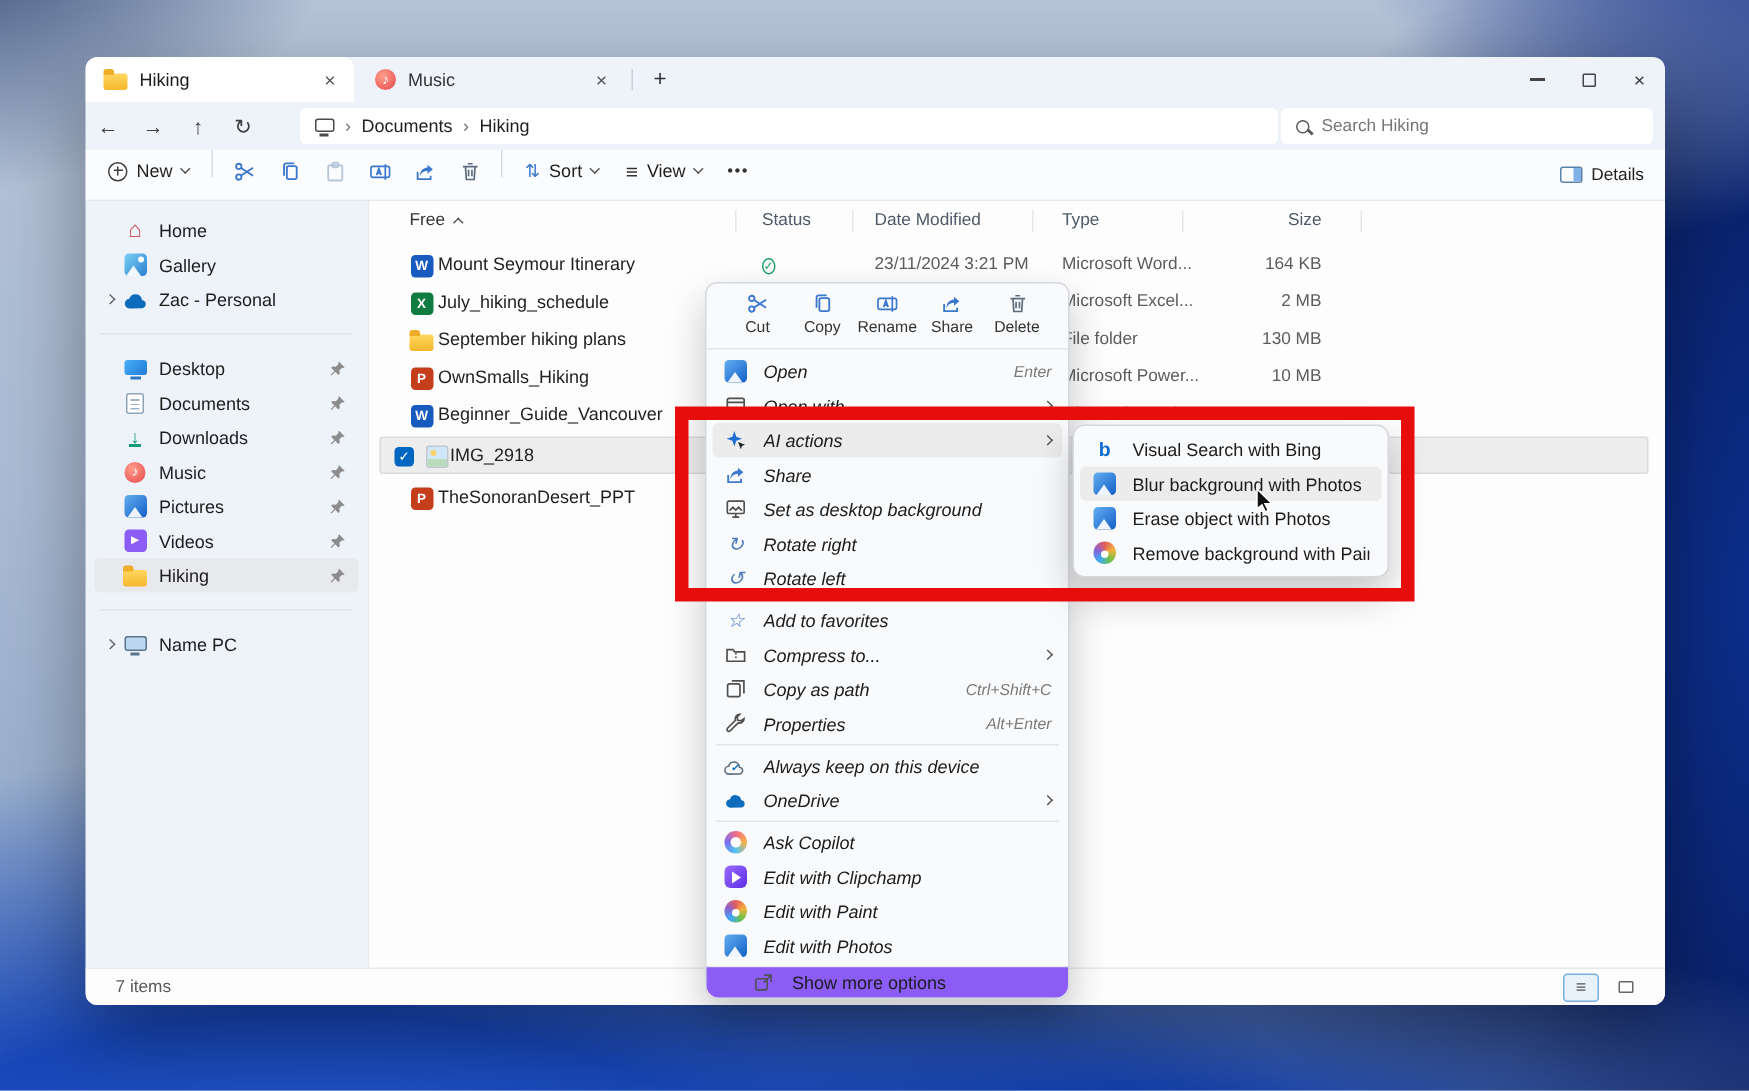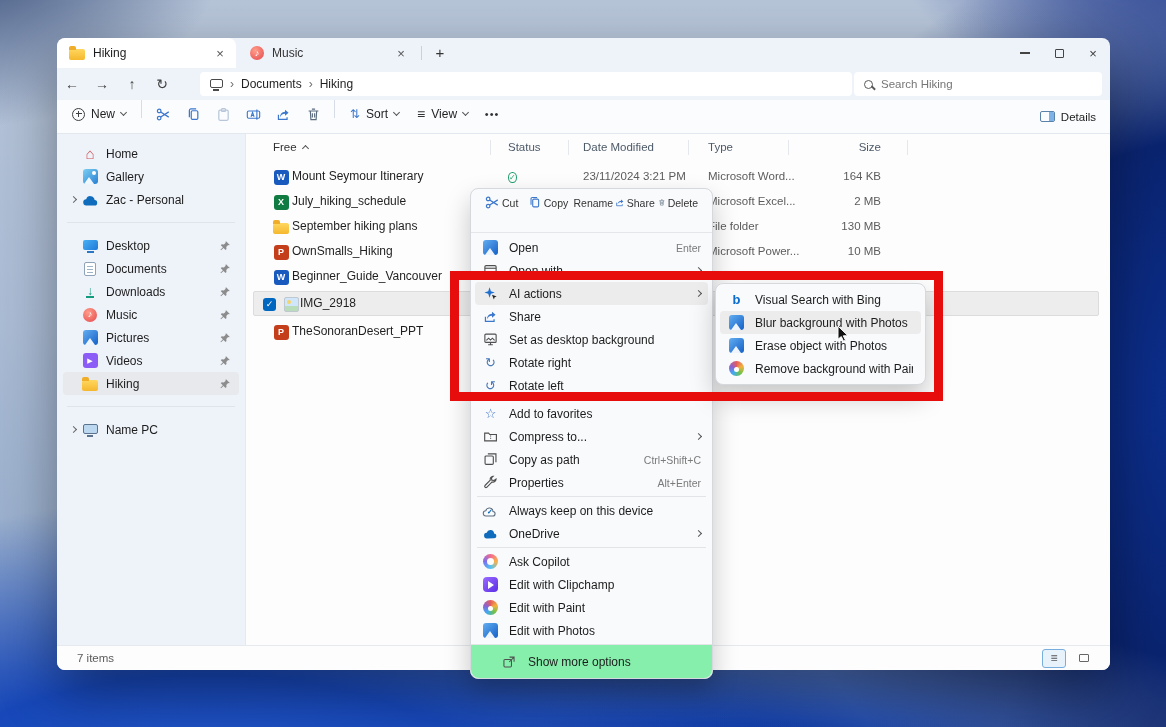--- a/index.html
+++ b/index.html
@@ -136,32 +136,32 @@
   .f-clip{width:15px;height:15px;border-radius:4px;background:linear-gradient(135deg,#9a6bff,#5b2ee5);position:relative;}
   .f-clip::after{content:"";position:absolute;left:5px;top:4px;border-style:solid;border-width:4px 0 4px 6px;
     border-color:transparent transparent transparent #fff;}
   .f-bing{color:#0b6ccf;font-weight:bold;font-size:13px;line-height:1;}
   .cloudwrap{position:relative;width:17px;height:14px;}
   .cloudwrap .ck{position:absolute;left:5px;top:4px;font-size:7px;color:#0067c0;font-weight:bold;}
   
   .cmenu{position:absolute;left:470px;top:188px;width:243px;background:#f9fafc;border:1px solid #d5d8dd;
     border-radius:8px;box-shadow:0 12px 26px rgba(0,0,0,.22);z-index:20;}
   .cmdbar{height:44px;display:flex;align-items:flex-start;justify-content:space-between;padding:6px 14px 0;border-bottom:1px solid #e4e6ea;}
-  .cmd{width:40px;display:flex;flex-direction:row;align-items:center;gap:2px;font-size:10.5px;color:#333;}
+  .cmd{width:40px;display:flex;flex-direction:column;align-items:center;gap:2px;font-size:10.5px;color:#333;}
   .cmd svg{width:15px;height:15px;}
-  .mlist{padding:3px 4px 2px;}
+  .mlist{padding:3px 4px 2px;font-style:italic;}
   .mi{height:23px;display:flex;align-items:center;border-radius:4px;padding:0 7px;font-size:12px;color:#1c1c1c;}
   .mi.hl{background:#ececed;}
   .mic{width:17px;margin-right:10px;display:flex;justify-content:center;align-items:center;flex:none;}
   .mic svg{width:15px;height:15px;}
   .mil{flex:1;white-space:nowrap;overflow:hidden;}
   .sp{margin-left:auto;font-size:10.5px;color:#7a7a7a;padding-left:8px;}
   .mchev{margin-left:auto;width:5px;height:5px;border-right:1.3px solid #555;border-top:1.3px solid #555;transform:rotate(45deg);}
   .msep{height:1px;background:#e2e4e8;margin:2px 2px;}
-  .mfoot{height:34px;border-top:1px solid #e2e4e8;background:#86efac;border-radius:0 0 8px 8px;
+  .mfoot{height:21px;border-top:1px solid #e2e4e8;background:#8b5cf6;border-radius:0 0 8px 8px;
     display:flex;align-items:center;padding-left:31px;font-size:12px;color:#1c1c1c;gap:12px;}
   .mfoot svg{width:14px;height:14px;color:#4f4f4f;}
   
   .smenu{position:absolute;left:715px;top:283px;width:211px;background:#f9fafc;border:1px solid #d5d8dd;
     border-radius:8px;box-shadow:0 12px 26px rgba(0,0,0,.22);z-index:25;padding:4px;}
   .smenu .mi{padding:0 8px;}
   
   .red{position:absolute;left:450px;top:271px;width:493px;height:130px;border:9px solid #e80d0d;z-index:40;pointer-events:none;}
   .cursor{position:absolute;left:837px;top:325px;z-index:50;pointer-events:none;}
   .ic-gray{color:#4f4f4f;} .ic-blue{color:#3b77cc;} .ic-slate{color:#5a6b7d;} .ic-pale{color:#b7c6da;}

